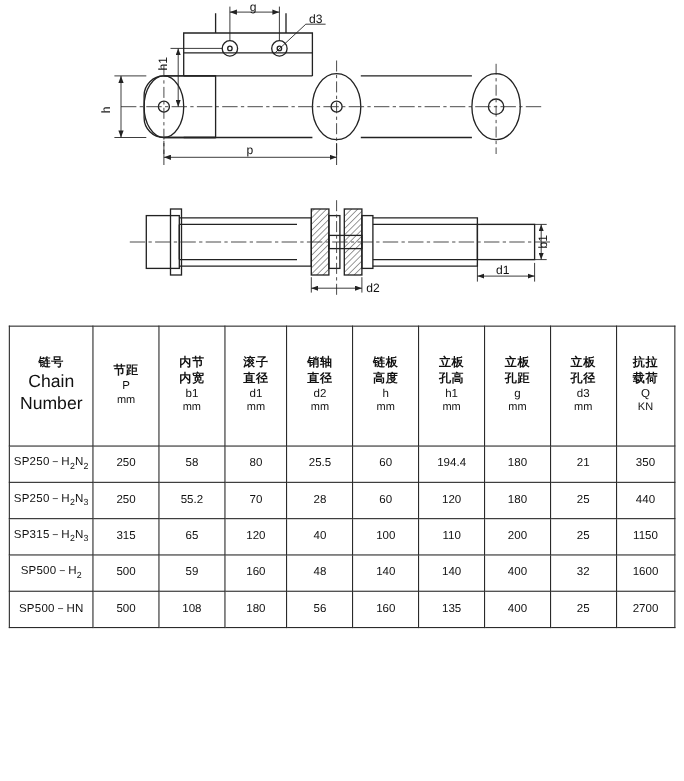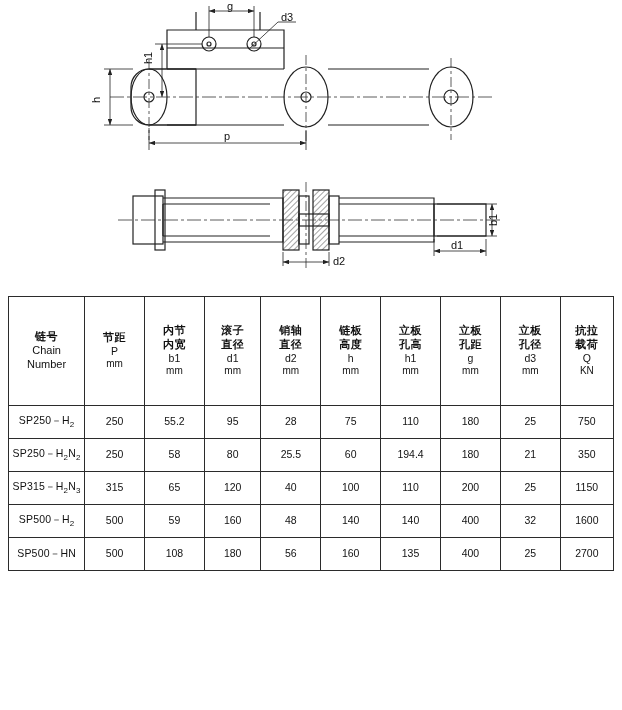--- a/index.html
+++ b/index.html
@@ -44,21 +44,21 @@
     height: 32px;
     line-height: 1.25;
   }
   table.spec thead th {
     height: 108px;
     font-weight: normal;
     font-size: 10.5px;
   }
   .hdr-line { display: block; }
   .hdr-cn { font-weight: bold; font-size: 11px; letter-spacing: .5px; }
-  .hdr-en { font-size: 11px; }
+  .hdr-en { font-size: 16px; }
   .hdr-sym { font-size: 10.5px; }
   .hdr-unit { font-size: 10px; }
   td.model { font-size: 11px; letter-spacing: .2px; }
   sub { font-size: 8px; }
 </style>
 </head>
 <body>
 
 <div id="drawing">
   <svg width="622" height="288" viewBox="0 0 622 288" xmlns="http://www.w3.org/2000/svg">
@@ -252,44 +252,44 @@
         <th style="width:8%">
           <span class="hdr-line hdr-cn">抗拉</span>
           <span class="hdr-line hdr-cn">载荷</span>
           <span class="hdr-line hdr-sym">Q</span>
           <span class="hdr-line hdr-unit">KN</span>
         </th>
       </tr>
     </thead>
     <tbody>
         <tr>
-          <td class="model">SP250－H<sub>2</sub></td>
-          <td>250</td>
-          <td>55.2</td>
-          <td>95</td>
-          <td>28</td>
-          <td>75</td>
-          <td>110</td>
-          <td>180</td>
-          <td>25</td>
-          <td>750</td>
-        </tr>
-        <tr>
           <td class="model">SP250－H<sub>2</sub>N<sub>2</sub></td>
           <td>250</td>
           <td>58</td>
           <td>80</td>
           <td>25.5</td>
           <td>60</td>
           <td>194.4</td>
           <td>180</td>
           <td>21</td>
           <td>350</td>
         </tr>
         <tr>
+          <td class="model">SP250－H<sub>2</sub>N<sub>3</sub></td>
+          <td>250</td>
+          <td>55.2</td>
+          <td>70</td>
+          <td>28</td>
+          <td>60</td>
+          <td>120</td>
+          <td>180</td>
+          <td>25</td>
+          <td>440</td>
+        </tr>
+        <tr>
           <td class="model">SP315－H<sub>2</sub>N<sub>3</sub></td>
           <td>315</td>
           <td>65</td>
           <td>120</td>
           <td>40</td>
           <td>100</td>
           <td>110</td>
           <td>200</td>
           <td>25</td>
           <td>1150</td>

